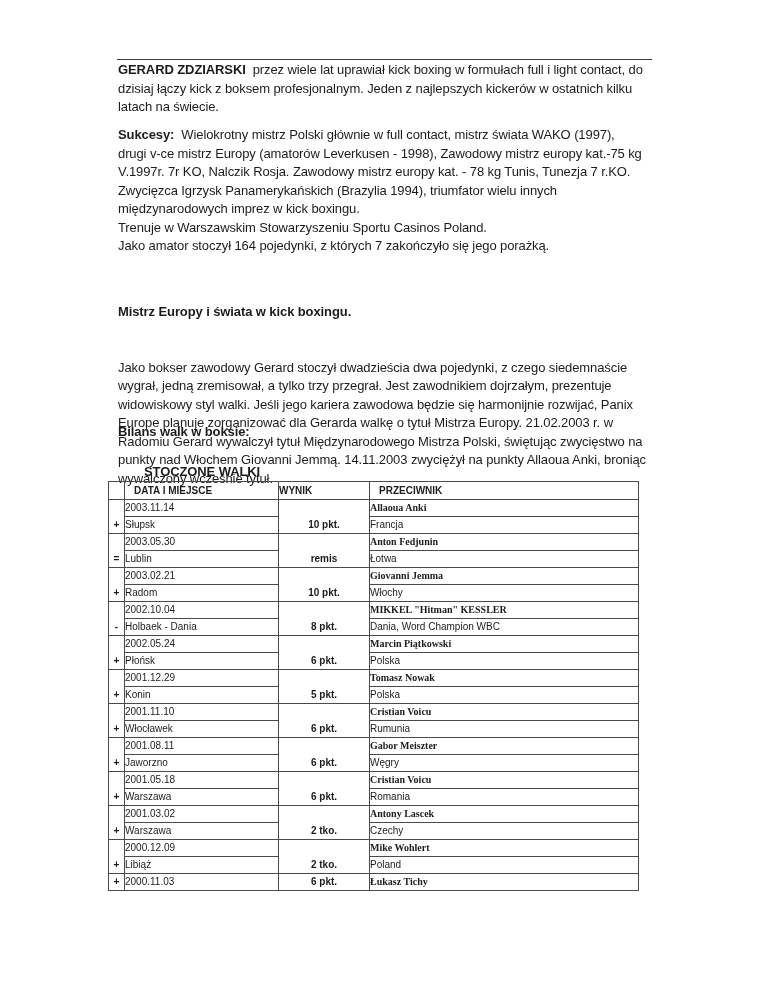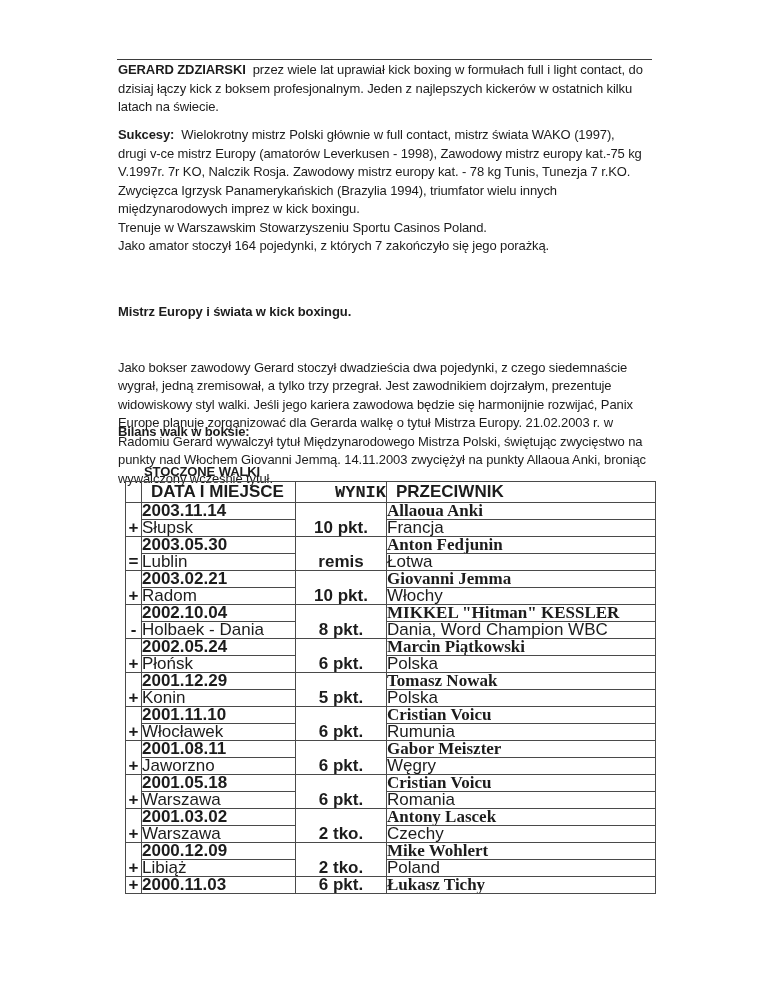--- a/index.html
+++ b/index.html
@@ -43,49 +43,49 @@
   .p4{top:423px;}
   .caption{
     position:absolute;
     left:144px; top:464px;
     font-size:13px;
     font-weight:bold;
     letter-spacing:-0.1px;
   }
   table.fights{
     position:absolute;
-    left:125px; top:481px;
+    left:108px; top:481px;
     width:530px;
     border-collapse:collapse;
     table-layout:fixed;
-    font-size:17px;
+    font-size:10px;
     color:var(--ink);
   }
   table.fights th, table.fights td{
     border:1px solid var(--line);
     padding:0;
     overflow:hidden;
     white-space:nowrap;
   }
   table.fights th{
     height:17px;
     font-weight:bold;
     text-align:left;
     padding-left:9px;
   }
   table.fights th.c-sign{padding:0;}
-  table.fights th.c-result{text-align:right;padding:0;font-family:Liberation Mono, monospace;}
+  table.fights th.c-result{text-align:left;padding:0;}
   table.fights td{height:16px;line-height:16px;}
   td.sign{
     text-align:center;
     font-weight:bold;
     vertical-align:bottom;
     padding-bottom:2px;
   }
-  td.date{font-weight:bold;padding-left:9px;margin-top:20px;}
+  td.date{font-weight:normal;padding-left:9px;margin-top:20px;}
   td.place{padding-left:9px;}
   td.result{
     text-align:center;
     font-weight:bold;
     vertical-align:bottom;
     padding-bottom:2px;
   }
   td.opp{font-weight:bold;padding-left:9px;font-family:Liberation Serif, serif;}
   td.country{padding-left:9px;}
 </style>

